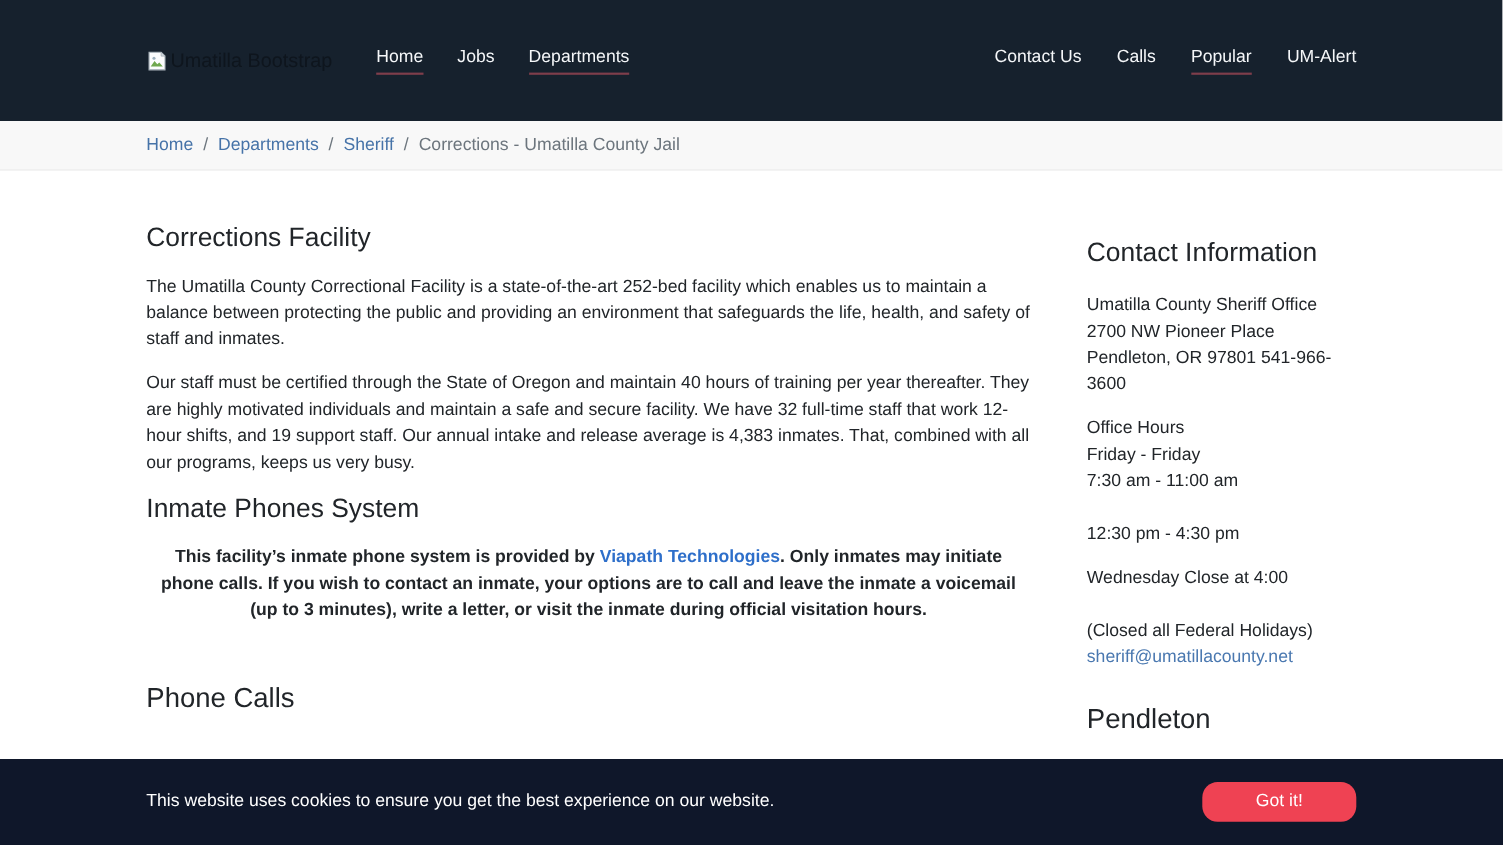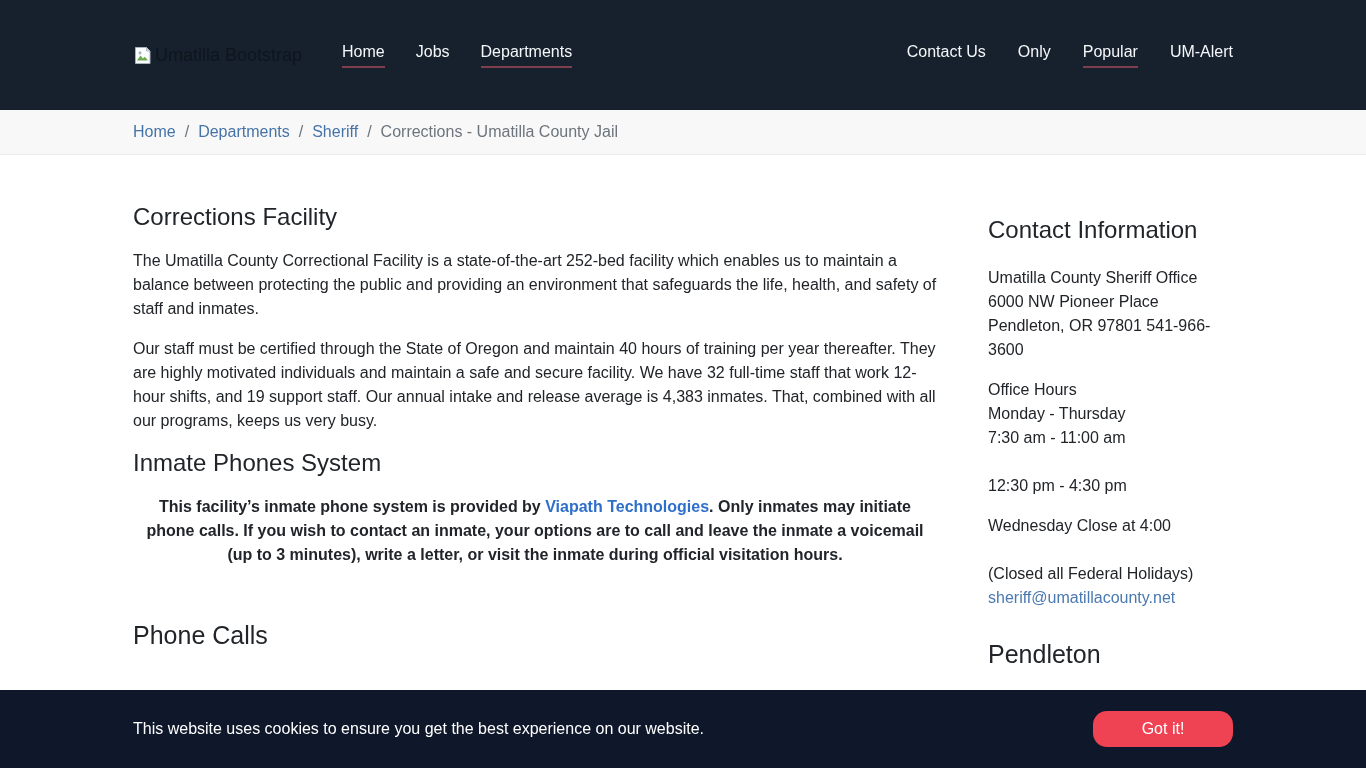--- a/index.html
+++ b/index.html
@@ -170,21 +170,21 @@
       </span>
       <span>Umatilla Bootstrap</span>
     </a>
     <nav class="nav-left">
       <a class="nav-link underlined">Home</a>
       <a class="nav-link">Jobs</a>
       <a class="nav-link underlined">Departments</a>
     </nav>
     <nav class="nav-right">
       <a class="nav-link">Contact Us</a>
-      <a class="nav-link">Only</a>
+      <a class="nav-link">Calls</a>
       <a class="nav-link underlined">Popular</a>
       <a class="nav-link">UM-Alert</a>
     </nav>
   </div>
 </header>
 
 <div class="breadcrumb-bar">
   <nav class="breadcrumb">
     <a class="crumb-link">Home</a>
     <span class="crumb-sep">/</span>
@@ -207,27 +207,27 @@
     <p class="bold-para"><span>This facility’s inmate phone system is provided by </span><a class="inline-link">Viapath Technologies</a><span>. Only inmates may initiate phone calls. If you wish to contact an inmate, your options are to call and leave the inmate a voicemail (up to 3 minutes), write a letter, or visit the inmate during official visitation hours.</span></p>
 
     <h3 class="sub-title">Phone Calls</h3>
   </main>
 
   <aside class="side-col">
     <h2 class="section-title">Contact Information</h2>
 
     <p>
       <span class="office-name">Umatilla County Sheriff Office</span><br>
-      <span>6000 NW Pioneer Place</span><br>
+      <span>2700 NW Pioneer Place</span><br>
       <span>Pendleton, OR 97801 541-966-3600</span>
     </p>
 
     <p>
       <span class="office-name">Office Hours</span><br>
-      <span>Monday - Thursday</span><br>
+      <span>Friday - Friday</span><br>
       <span>7:30 am - 11:00 am</span>
     </p>
 
     <p class="gap8">12:30 pm - 4:30 pm</p>
     <p>Wednesday Close at 4:00</p>
 
     <p class="gap8">
       <span>(Closed all Federal Holidays)</span><br>
       <a class="email-link">sheriff@umatillacounty.net</a>
     </p>

